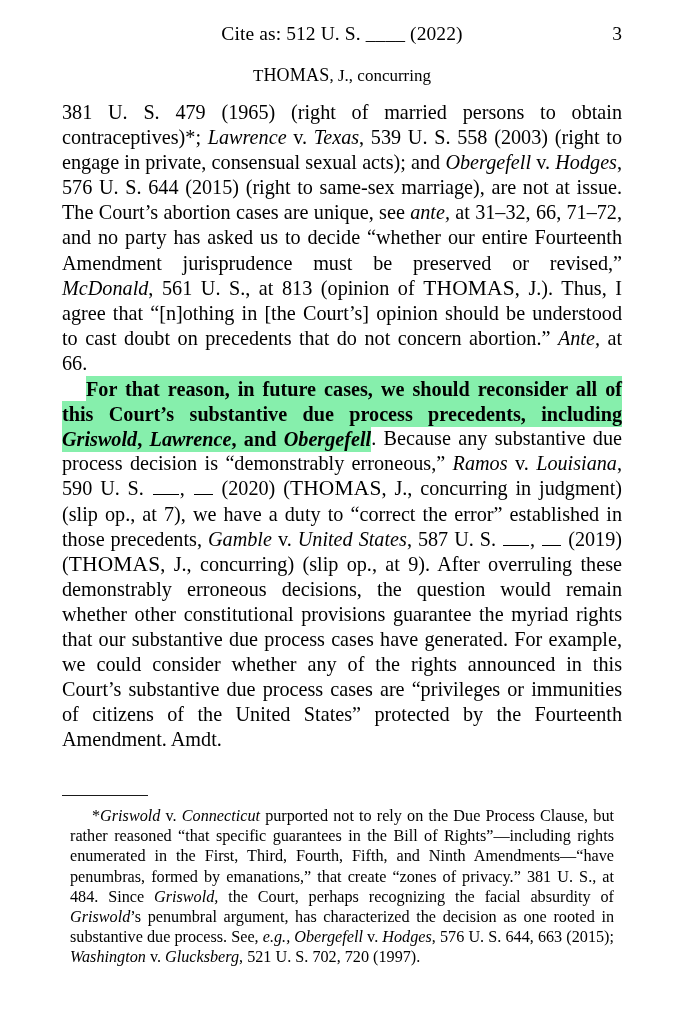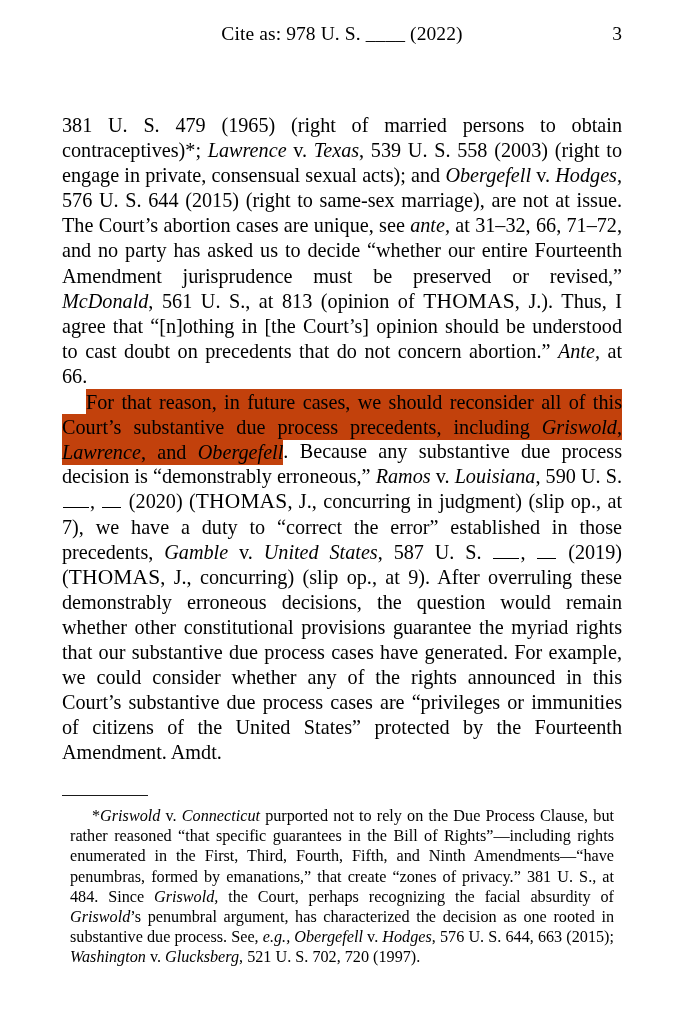--- a/index.html
+++ b/index.html
@@ -64,21 +64,20 @@
     font-size: 1.06em;
     letter-spacing: 0.2px;
   }
 
   
   .body-col {
     position: absolute;
     left: 62px;
     top: 100px;
     width: 560px;
-    margin-top: 13px;
   }
   .para {
     font-size: 20.2px;
     line-height: 25.1px;
     text-align: justify;
     text-justify: inter-word;
     margin: 0;
     hyphens: manual;
   }
   .para.indent {
@@ -94,24 +93,25 @@
     height: 0.72em;
     margin: 0 1px;
     vertical-align: baseline;
   }
   .blank.short {
     width: 19px;
   }
 
   
   .hl {
-    background-color: #c2410c;
+    background-color: #86efac;
     box-decoration-break: clone;
     -webkit-box-decoration-break: clone;
     padding: 1.5px 0 2.5px 0;
+    font-weight: bold;
   }
 
   
   .footnote-zone {
     position: absolute;
     left: 62px;
     top: 795px;
     width: 560px;
   }
   .footnote-rule {
@@ -128,24 +128,25 @@
     margin: 8px;
     text-indent: 22px;
   }
 </style>
 </head>
 <body>
 
 <div class="page">
 
   <div class="running-head">
-    <div class="cite-line">Cite as:  978 U. S. ____ (2022)</div>
+    <div class="cite-line">Cite as:  512 U. S. ____ (2022)</div>
     <div class="page-number">3</div>
   </div>
 
+  <div class="opinion-author"><span>T</span><span class="smallcaps">HOMAS</span><span>, J., concurring</span></div>
 
   <div class="body-col">
 
     <p class="para"><span>381 U. S. 479 (1965) (right of married persons to obtain contraceptives)*; </span><span class="it">Lawrence</span><span> v. </span><span class="it">Texas</span><span>, 539 U. S. 558 (2003) (right to engage in private, consensual sexual acts); and </span><span class="it">Obergefell</span><span> v. </span><span class="it">Hodges</span><span>, 576 U. S. 644 (2015) (right to same-sex marriage), are not at issue.  The Court’s abortion cases are unique, see </span><span class="it">ante,</span><span> at 31–32, 66, 71–72, and no party has asked us to decide “whether our entire Fourteenth Amendment jurisprudence must be preserved or revised,” </span><span class="it">McDonald</span><span>, 561 U. S., at 813 (opinion of </span><span class="smallcaps">THOMAS</span><span>, J.).  Thus, I agree that “[n]othing in [the Court’s] opinion should be understood to cast doubt on precedents that do not concern abortion.”  </span><span class="it">Ante,</span><span> at 66.</span></p>
 
     <p class="para indent"><span class="hl"><span>For that reason, in future cases, we should reconsider all of this Court’s substantive due process precedents, including </span><span class="it">Griswold</span><span>, </span><span class="it">Lawrence</span><span>, and </span><span class="it">Obergefell</span></span><span>.  Because any substantive due process decision is “demonstrably erroneous,” </span><span class="it">Ramos</span><span> v. </span><span class="it">Louisiana</span><span>, 590 U. S. </span><span class="blank"></span><span>, </span><span class="blank short"></span><span> (2020) (</span><span class="smallcaps">THOMAS</span><span>, J., concurring in judgment) (slip op., at 7), we have a duty to “correct the error” established in those precedents, </span><span class="it">Gamble</span><span> v. </span><span class="it">United States</span><span>, 587 U. S. </span><span class="blank"></span><span>, </span><span class="blank short"></span><span> (2019) (</span><span class="smallcaps">THOMAS</span><span>, J., concurring) (slip op., at 9).  After overruling these demonstrably erroneous decisions, the question would remain whether other constitutional provisions guarantee the myriad rights that our substantive due process cases have generated.  For example, we could consider whether any of the rights announced in this Court’s substantive due process cases are “privileges or immunities of citizens of the United States” protected by the Fourteenth Amendment.  Amdt.</span></p>
 
   </div>
 
   <div class="footnote-zone">

